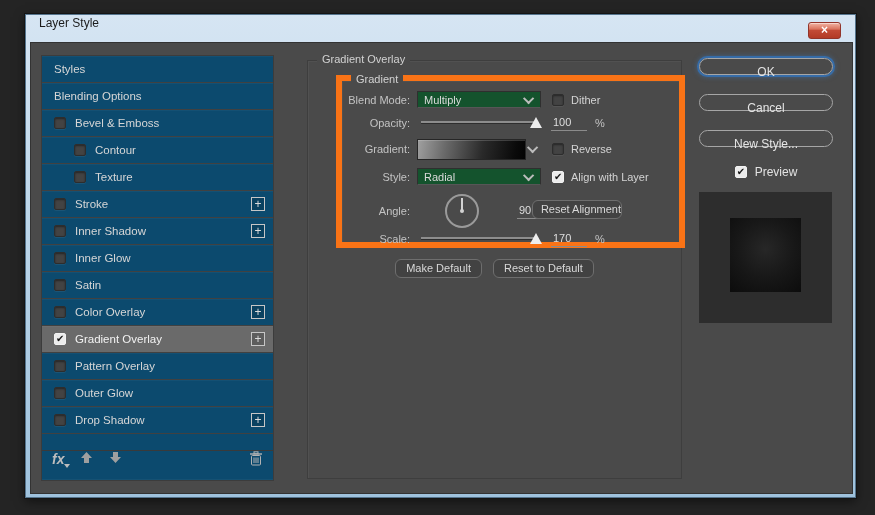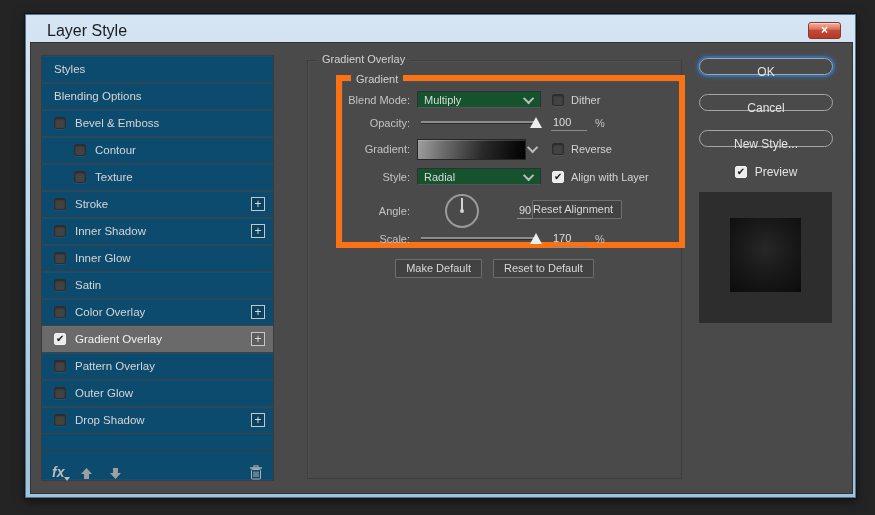--- a/index.html
+++ b/index.html
@@ -11,21 +11,21 @@
   }
   
   .window{
     position:absolute;left:25px;top:14px;width:831px;height:484px;
     background:linear-gradient(180deg,#d6e5f3 0%,#bed7ea 40%,#9fc2dd 100%);
     border:1px solid #55748d;box-sizing:border-box;
     box-shadow:0 0 0 1px #141414,0 3px 10px rgba(0,0,0,.55);
   }
   .titlebar{position:relative;height:27px;}
   .title-text{
-    position:absolute;left:13px;top:7px;font-size:16px;color:#1b1b1b;margin-left:8px;
+    position:absolute;left:13px;top:1px;font-size:12px;color:#1b1b1b;
   }
   .close-btn{
     position:absolute;right:14px;top:7px;width:33px;height:17px;
     border:1px solid #92342a;border-radius:3px;box-sizing:border-box;
     background:linear-gradient(180deg,#f2b4a4 0%,#da7560 40%,#c24a36 50%,#b23a26 100%);
     color:#fff;font-size:12px;font-weight:bold;line-height:14px;text-align:center;
     box-shadow:inset 0 1px 0 rgba(255,255,255,.45);
     cursor:default;
   }
   .content{
@@ -58,21 +58,21 @@
     content:"\2714";position:absolute;left:1px;top:-1px;font-size:10px;color:#181818;
   }
   .plus{
     margin-left:auto;margin-right:8px;width:14px;height:14px;box-sizing:border-box;
     border:1px solid #c6c6c6;color:#dcdcdc;font-size:12px;line-height:12px;text-align:center;
     background:rgba(0,0,0,.12);flex:0 0 auto;
   }
   .sb-footer{
     position:absolute;left:0;right:0;bottom:0;height:30px;
     border-top:1px solid #3a3a3a;box-shadow:0 -1px 0 rgba(255,255,255,.04) inset;
-    display:flex;align-items:flex-end;padding:0 10px;box-sizing:border-box;
+    display:flex;align-items:flex-start;padding:0 10px;box-sizing:border-box;
   }
   .fx-ico{font-style:italic;font-weight:bold;font-size:14px;color:#bdbdbd;position:relative;margin-right:16px;}
   .fx-ico::after{
     content:"";position:absolute;right:-6px;bottom:-1px;
     border-left:3px solid transparent;border-right:3px solid transparent;border-top:4px solid #bdbdbd;
   }
   .arr{width:13px;height:13px;margin-right:16px;}
   .trash{margin-left:auto;width:14px;height:15px;}
   
   .panel{
@@ -131,22 +131,22 @@
     margin-left:7px;width:34px;height:34px;border-radius:50%;box-sizing:border-box;
     border:2px solid #9a9a9a;position:relative;flex:0 0 auto;
   }
   .dial .needle{
     position:absolute;left:calc(50% - 1px);top:2px;width:2px;height:13px;background:#d2d2d2;
   }
   .dial .hub{
     position:absolute;left:calc(50% - 2px);top:calc(50% - 2px);width:4px;height:4px;border-radius:50%;background:#d2d2d2;
   }
   .dkbtn{
-    background:#424242;border:1px solid #6e6e6e;border-radius:1px;color:#d8d8d8;
-    font-size:11px;height:19px;line-height:17px;text-align:left;box-sizing:border-box;
+    background:#424242;border:1px solid #6e6e6e;border-radius:6px;color:#d8d8d8;
+    font-size:11px;height:19px;line-height:17px;text-align:right;box-sizing:border-box;
     padding:0 10px;cursor:default;font-family:inherit;
   }
   .reset-align{position:absolute;left:190px;top:119px;width:90px;padding:0;}
   .defaults-row{
     position:absolute;left:0;width:100%;top:198px;display:flex;justify-content:center;gap:11px;
   }
   
   .pill{
     position:absolute;left:668px;width:134px;height:17px;box-sizing:border-box;
     border:1px solid #a6a6a6;border-radius:13px;background:transparent;

